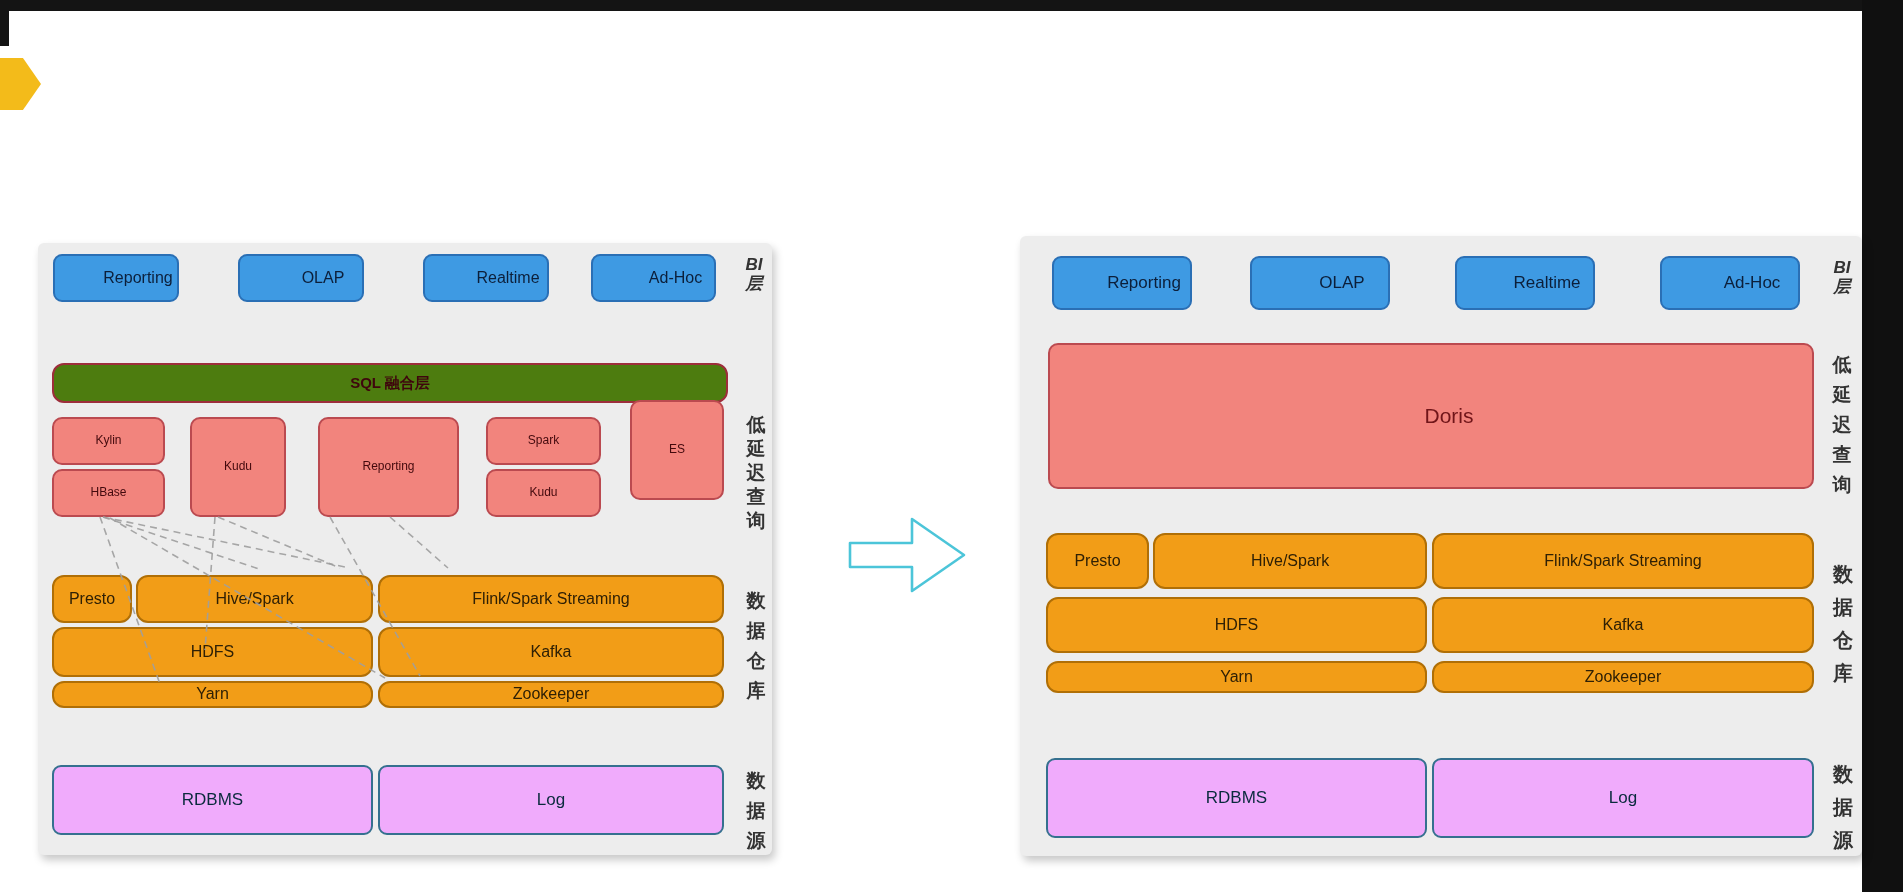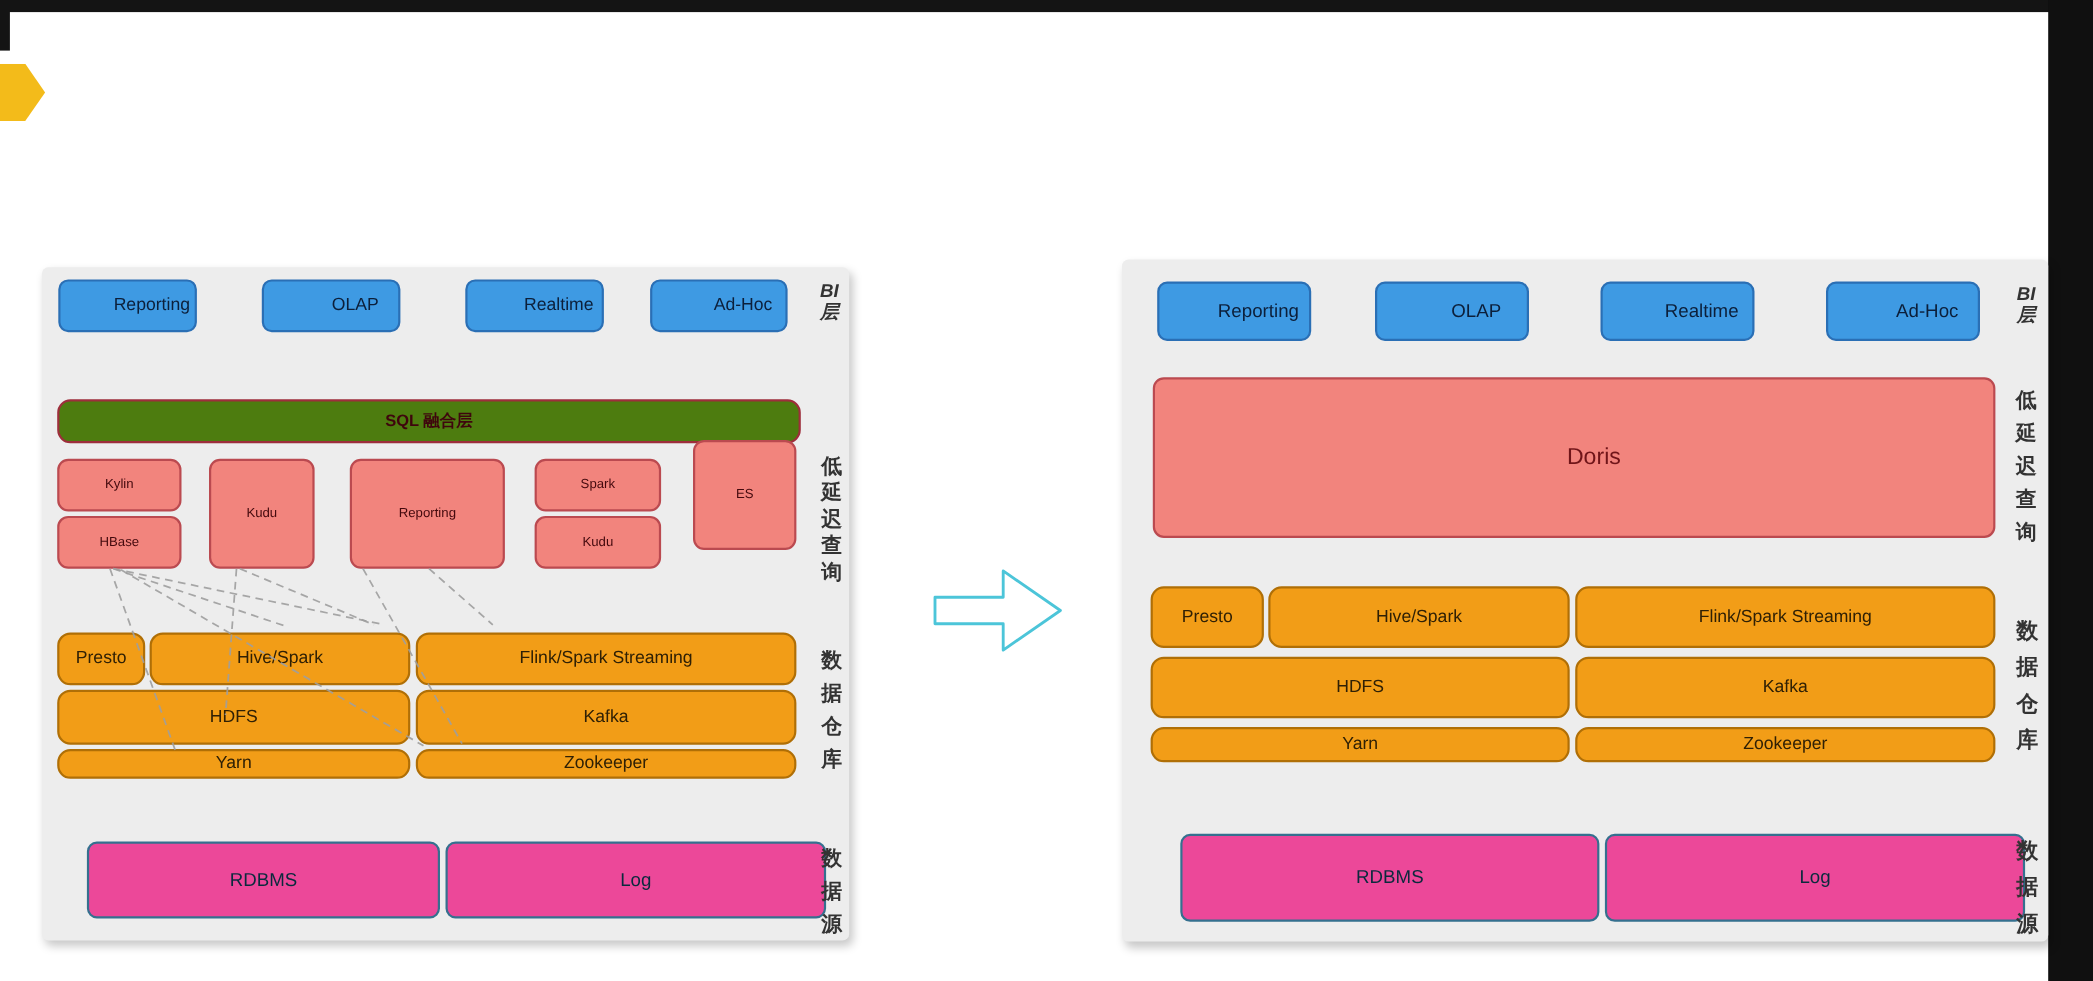--- a/index.html
+++ b/index.html
@@ -22,21 +22,21 @@
   .panel.right { left:1020px; top:236px; width:842px; height:620px; }
 
   .box { position:absolute; display:flex; align-items:center; justify-content:center;
          text-align:center; line-height:1.15; }
   .blue    { background:#3e9ae3; border:2px solid #2a6fb5; border-radius:9px;  color:#0c1f3a; font-size:16px;padding-left:44px; }
   .blue.lg { font-size:17px; }
   .sqlbar  { background:#4d7c0f; border:2px solid #9d2e3b; border-radius:12px; color:#3f050d; font-size:15px; font-weight:600; }
   .salmon  { background:#f2847d; border:2px solid #bb4a50; border-radius:10px; color:#43090d; font-size:12px; }
   .doris   { font-size:21px; color:#701519;padding-left:36px; }
   .orange  { background:#f29d17; border:2px solid #b06f06; border-radius:12px; color:#2f2005; font-size:16px; }
-  .cyanbox { background:#ec4899; border:2px solid #35708f; border-radius:9px;  color:#0a2a3d; font-size:17px;margin-left:27px; }
+  .cyanbox { background:#f0abfc; border:2px solid #35708f; border-radius:9px;  color:#0a2a3d; font-size:17px; }
 
   .vlabel { position:absolute; color:#333; font-weight:600; width:24px;
             word-break:break-all; text-align:center; }
   .vl-s  { font-size:17px; line-height:19px; width:32px;font-style:italic; }   
   .vl-m  { font-size:19px; line-height:24px; }               
   .vl-l  { font-size:19px; line-height:30px; }               
   .vl-xl { font-size:20px; line-height:33px; width:26px; }   
 
   svg.overlay { position:absolute; left:0; top:0; pointer-events:none; }
   .dash { stroke:#9f9f9f; stroke-width:1.6; stroke-dasharray:7 5; opacity:0.9; }

